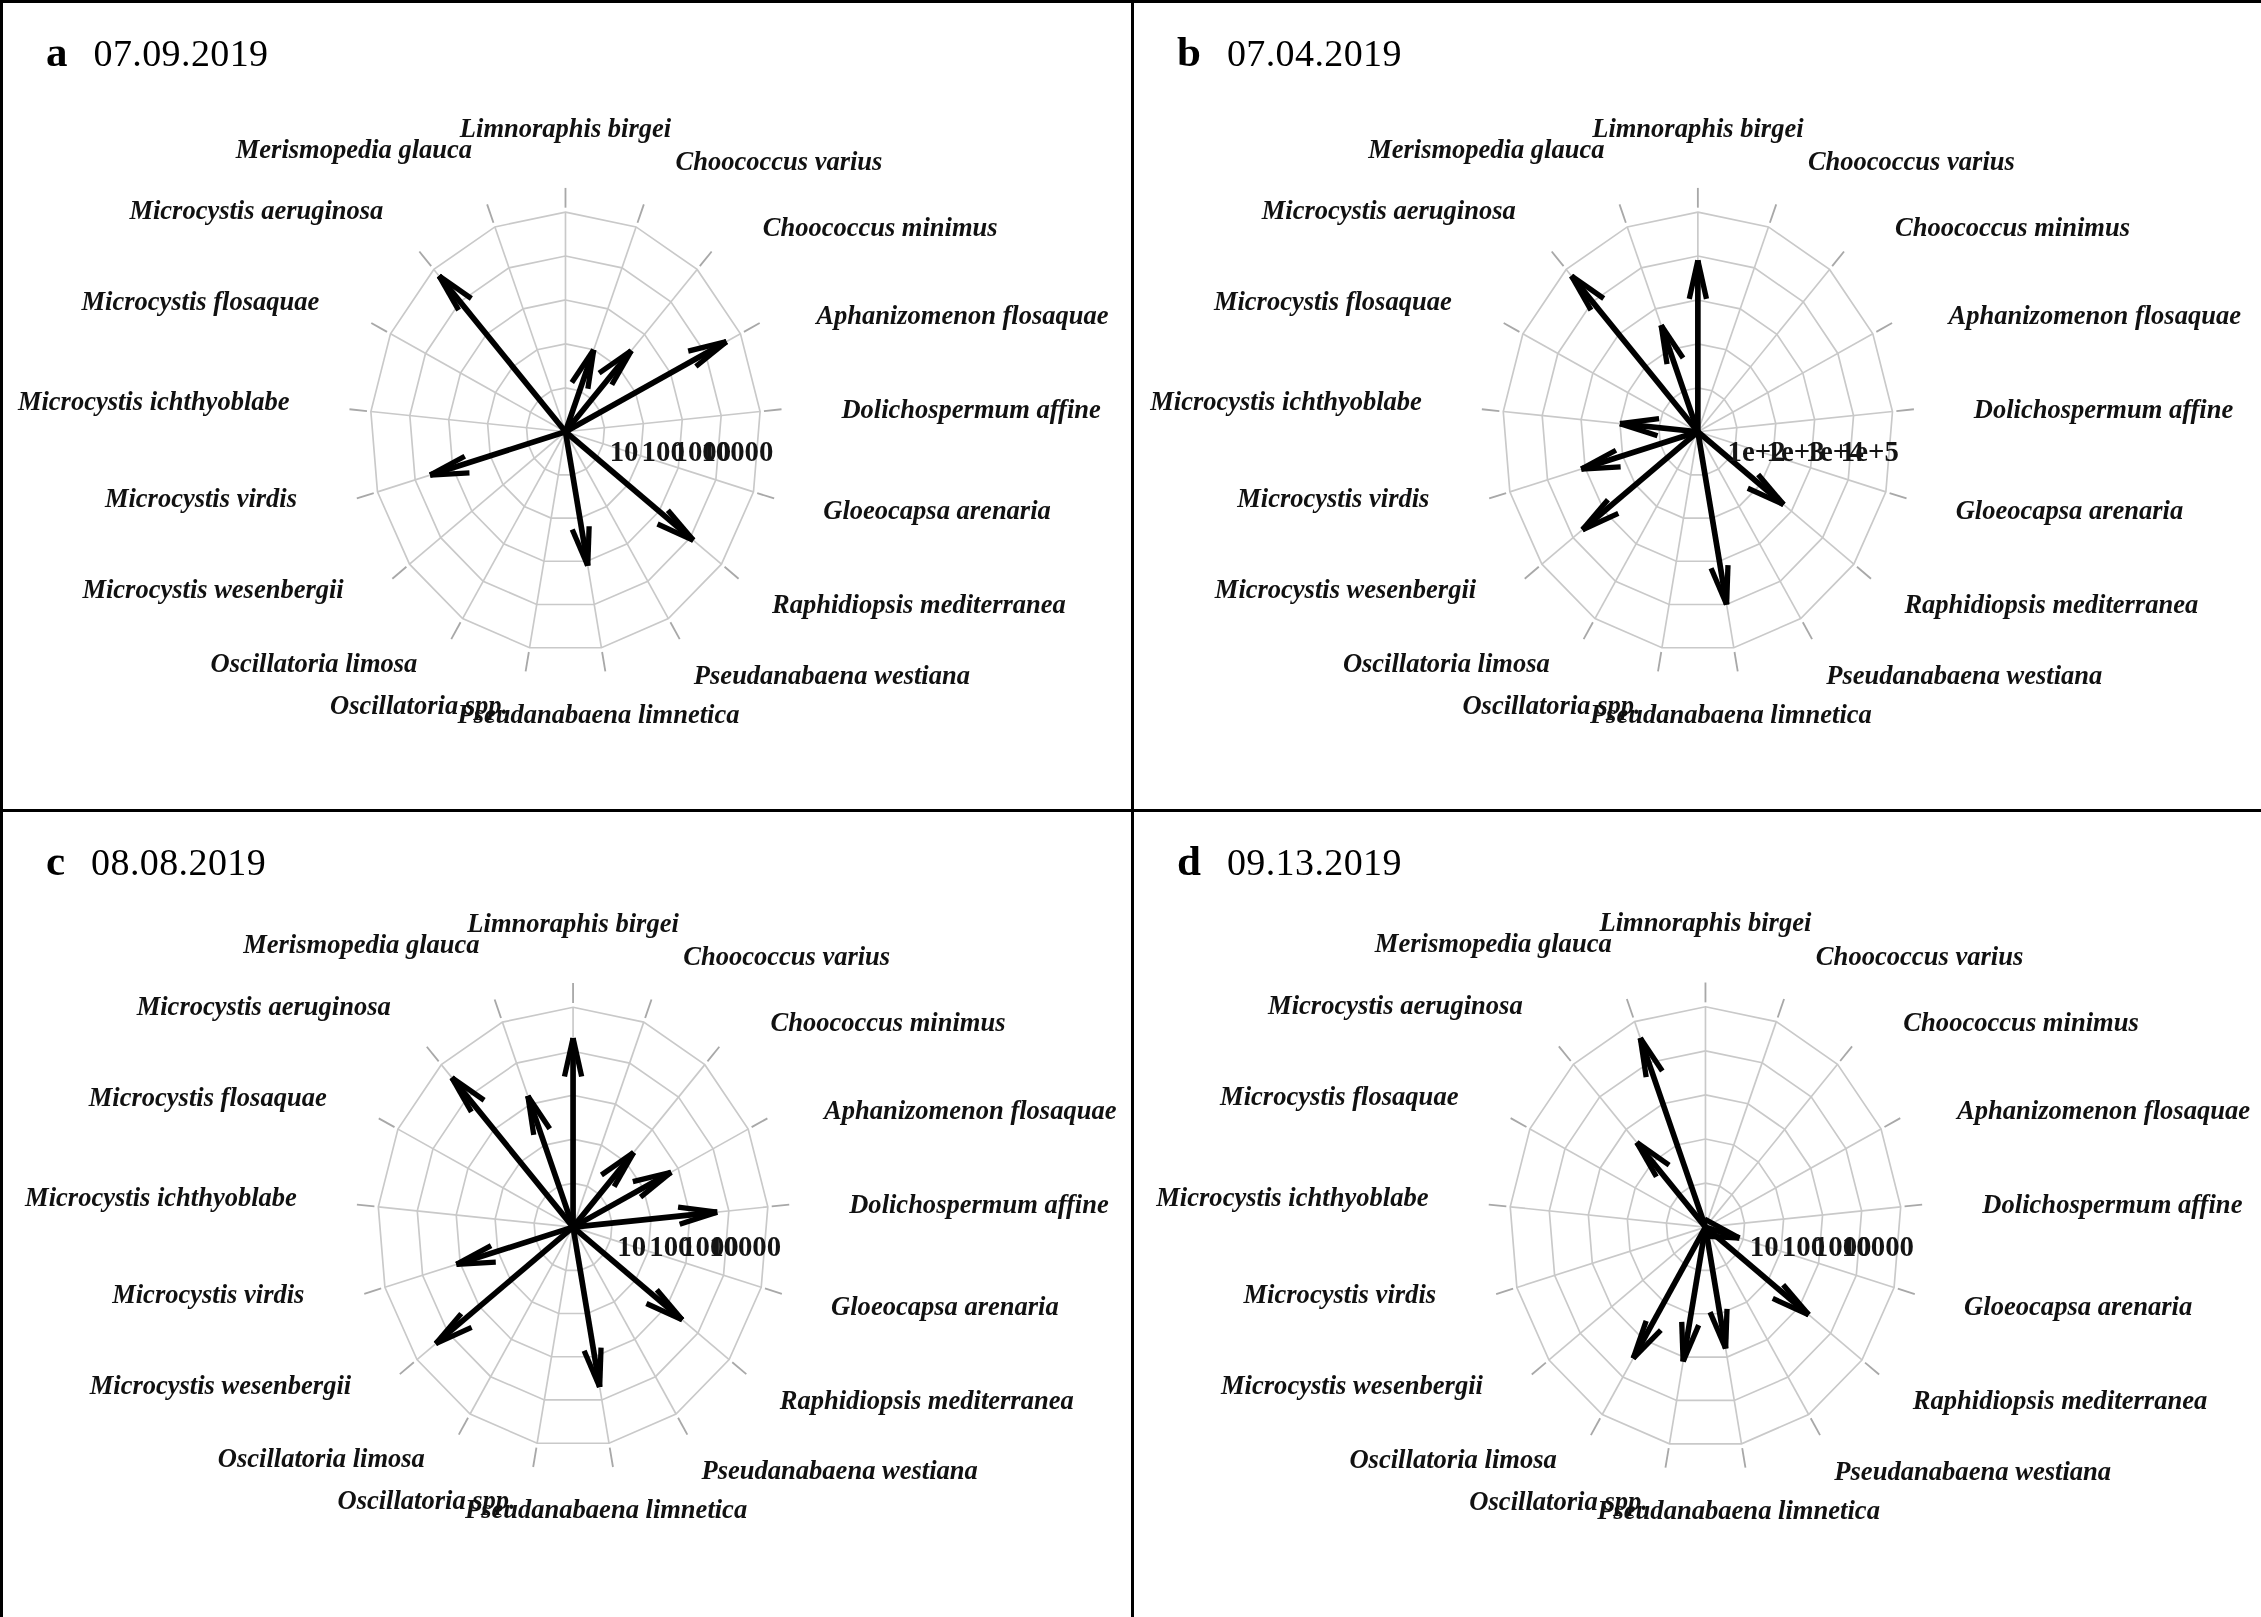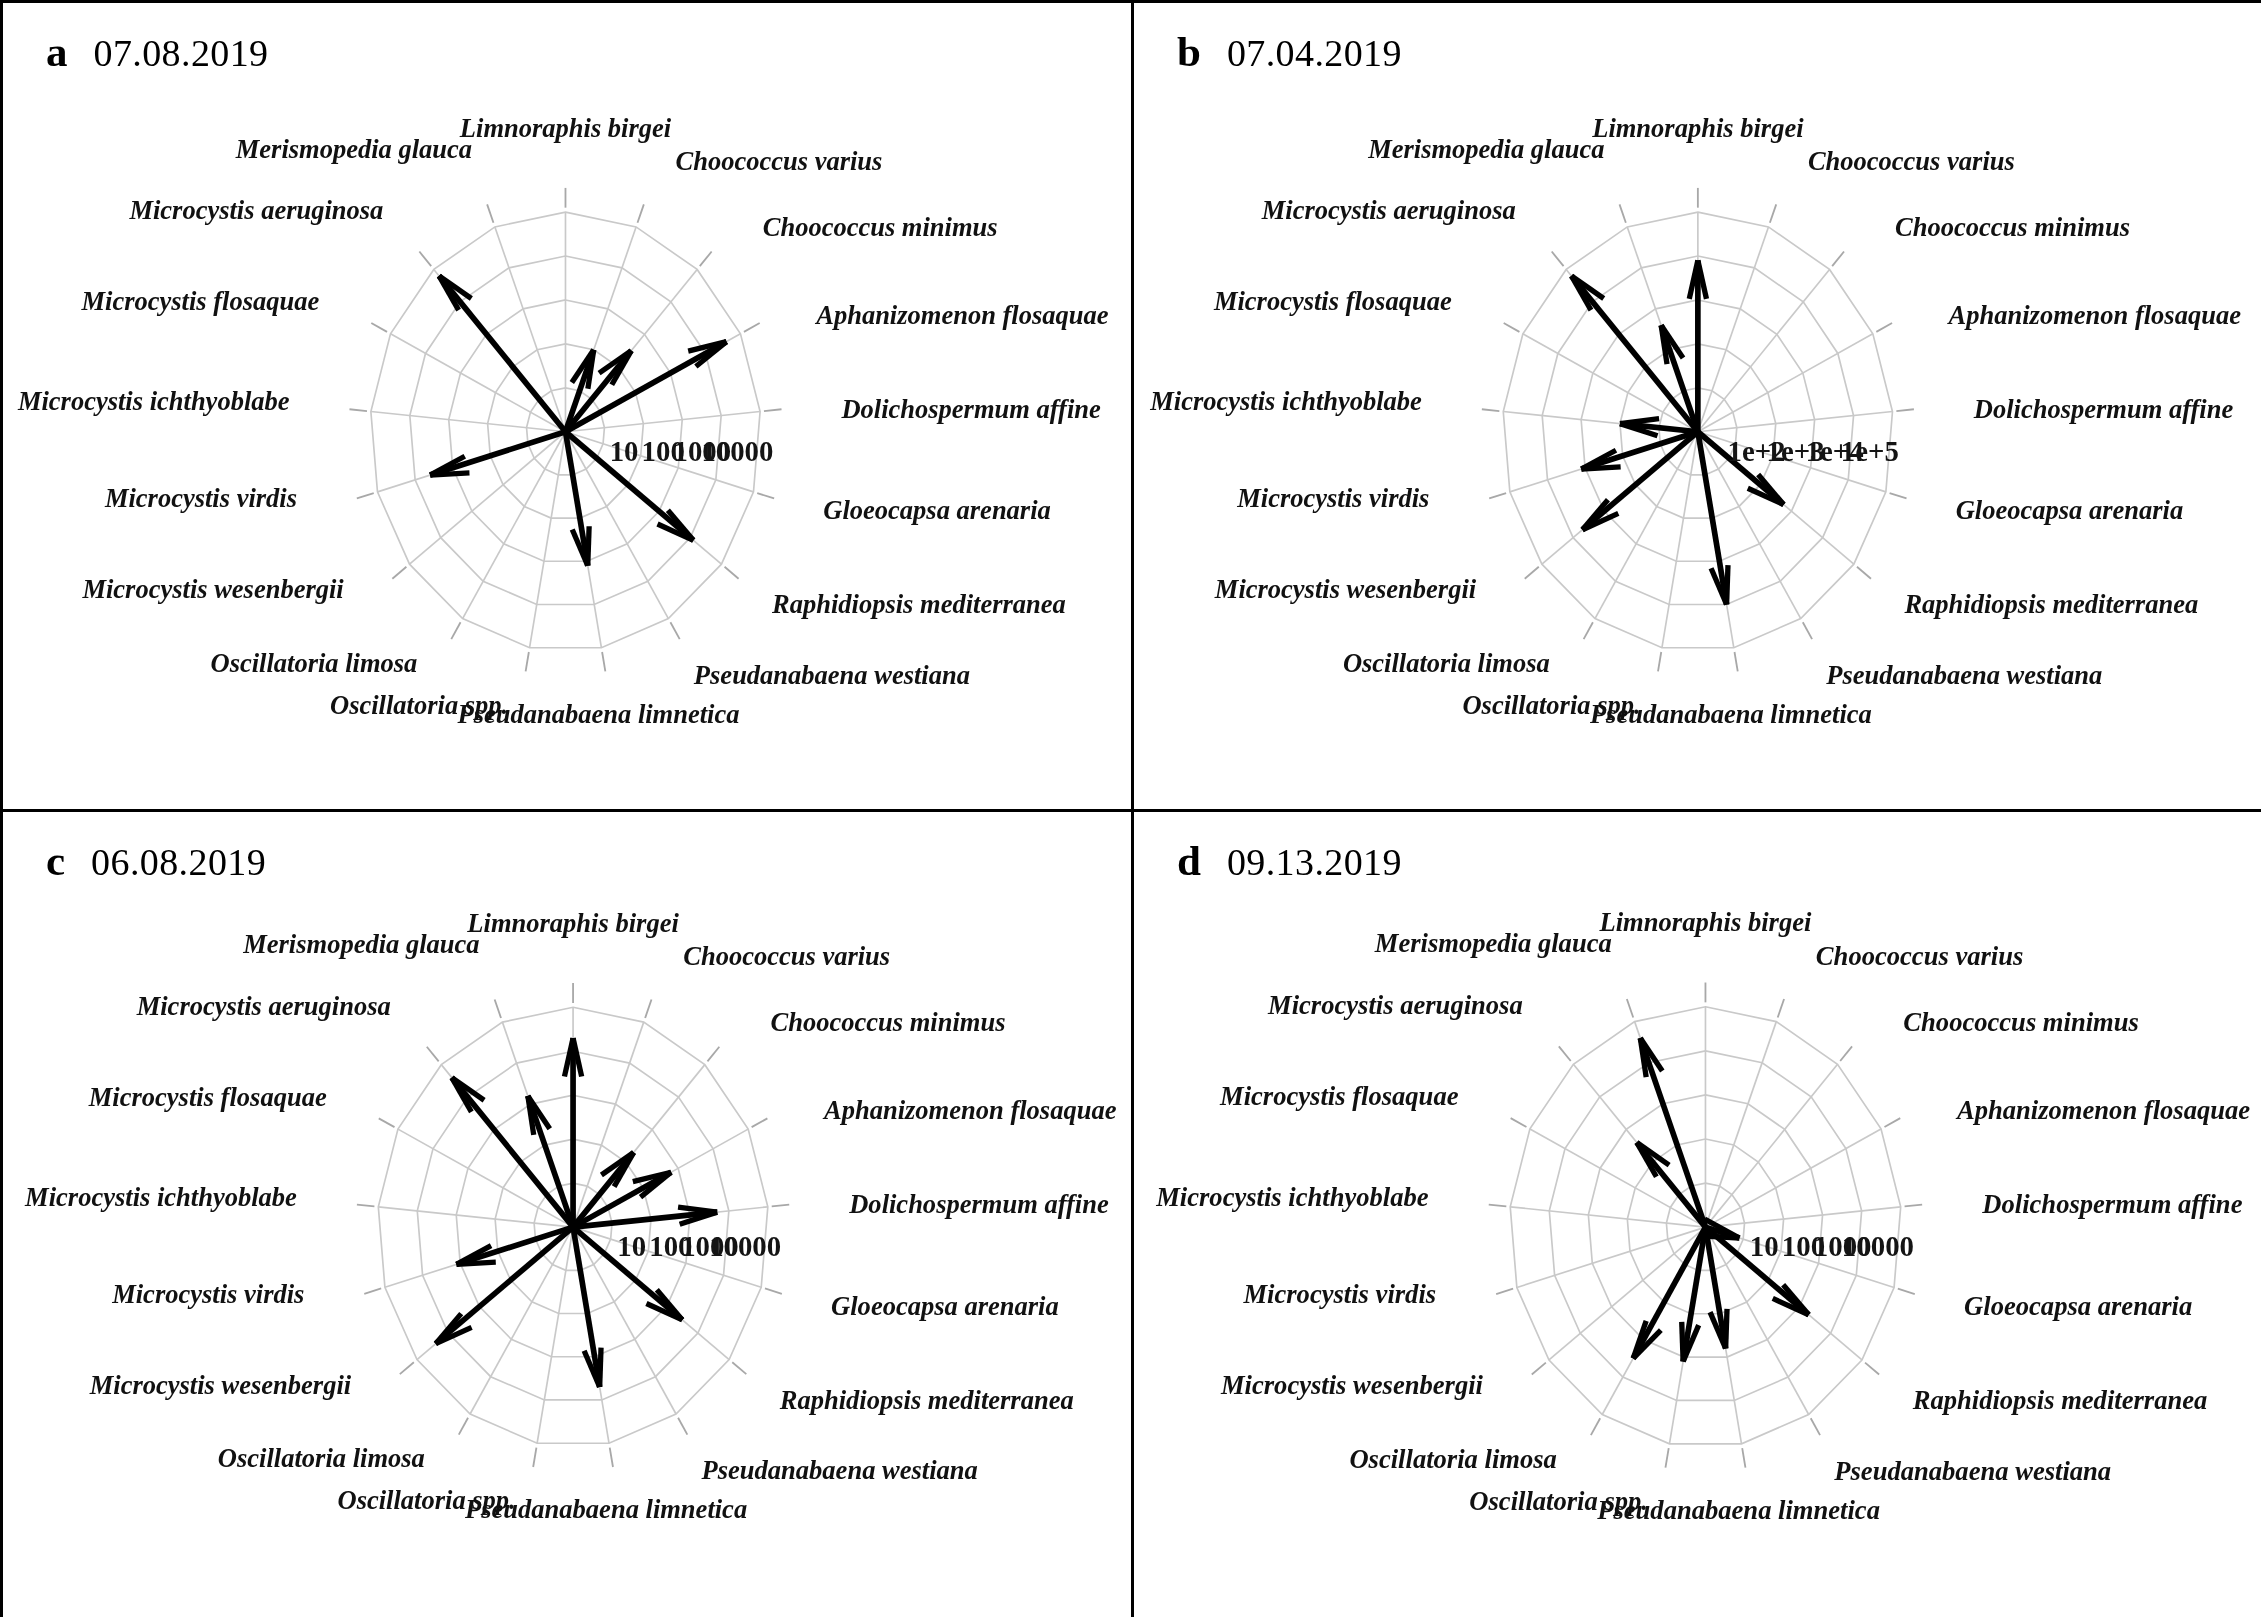--- a/index.html
+++ b/index.html
@@ -75,21 +75,21 @@
   .vector-head{ stroke:#000; stroke-width:7.0; fill:none; stroke-linecap:butt; stroke-linejoin:miter;}
 </style>
 </head>
 <body>
 
 <div id="figure">
 
   <div class="panel" id="panel-a">
     <div class="panel-header">
       <span class="panel-letter">a</span>
-      <span class="panel-date">07.08.2019</span>
+      <span class="panel-date">07.09.2019</span>
     </div>
     <svg class="plot-svg" id="svg-a" viewBox="0 0 1488 1064">
         <g>
           <path d="M742.0 508.0 L760.6 511.9 L776.8 523.1 L788.2 540.1 L793.4 560.6 L791.6 581.9 L783.2 601.0 L769.2 615.3 L751.5 623.0 L732.5 623.0 L714.8 615.3 L700.8 601.0 L692.4 581.9 L690.6 560.6 L695.8 540.1 L707.2 523.1 L723.4 511.9 Z" class="grid-web"></path>
           <path d="M742.0 450.0 L779.3 457.8 L811.5 480.3 L834.4 514.3 L844.8 555.3 L841.3 597.7 L824.4 635.9 L796.3 664.6 L761.0 680.0 L723.0 680.0 L687.7 664.6 L659.6 635.9 L642.7 597.7 L639.2 555.3 L649.6 514.3 L672.5 480.3 L704.7 457.8 Z" class="grid-web"></path>
           <path d="M742.0 392.0 L797.9 403.7 L846.3 437.4 L880.6 488.4 L896.1 549.9 L890.9 613.6 L865.5 670.9 L823.5 713.9 L770.4 737.0 L713.6 737.0 L660.5 713.9 L618.5 670.9 L593.1 613.6 L587.9 549.9 L603.4 488.4 L637.7 437.4 L686.1 403.7 Z" class="grid-web"></path>
           <path d="M742.0 334.0 L816.6 349.7 L881.1 394.5 L926.8 462.6 L947.5 544.6 L940.5 629.5 L906.7 705.8 L850.7 763.3 L779.9 794.0 L704.1 794.0 L633.3 763.3 L577.3 705.8 L543.5 629.5 L536.5 544.6 L557.2 462.6 L602.9 394.5 L667.4 349.7 Z" class="grid-web"></path>
           <path d="M742.0 276.0 L835.2 295.6 L915.8 351.7 L973.0 436.7 L998.9 539.2 L990.2 645.4 L947.9 740.8 L877.8 812.6 L789.4 851.1 L694.6 851.1 L606.2 812.6 L536.1 740.8 L493.8 645.4 L485.1 539.2 L511.0 436.7 L568.2 351.7 L648.8 295.6 Z" class="grid-web"></path>
         </g>
         <g>
@@ -278,21 +278,21 @@
           <text x="871.0" y="604" text-anchor="middle" class="tick-label">1e+3</text>
           <text x="922.6" y="604" text-anchor="middle" class="tick-label">1e+4</text>
           <text x="969.0" y="604" text-anchor="middle" class="tick-label">1e+5</text>
         </g>
       </svg>
   </div>
 
   <div class="panel" id="panel-c">
     <div class="panel-header">
       <span class="panel-letter">c</span>
-      <span class="panel-date">06.08.2019</span>
+      <span class="panel-date">08.08.2019</span>
     </div>
     <svg class="plot-svg" id="svg-c" viewBox="0 0 1488 1064">
         <g>
           <path d="M752.0 488.0 L770.6 491.9 L786.8 503.1 L798.2 520.1 L803.4 540.6 L801.6 561.9 L793.2 581.0 L779.2 595.3 L761.5 603.0 L742.5 603.0 L724.8 595.3 L710.8 581.0 L702.4 561.9 L700.6 540.6 L705.8 520.1 L717.2 503.1 L733.4 491.9 Z" class="grid-web"></path>
           <path d="M752.0 430.0 L789.3 437.8 L821.5 460.3 L844.4 494.3 L854.8 535.3 L851.3 577.7 L834.4 615.9 L806.3 644.6 L771.0 660.0 L733.0 660.0 L697.7 644.6 L669.6 615.9 L652.7 577.7 L649.2 535.3 L659.6 494.3 L682.5 460.3 L714.7 437.8 Z" class="grid-web"></path>
           <path d="M752.0 372.0 L807.9 383.7 L856.3 417.4 L890.6 468.4 L906.1 529.9 L900.9 593.6 L875.5 650.9 L833.5 693.9 L780.4 717.0 L723.6 717.0 L670.5 693.9 L628.5 650.9 L603.1 593.6 L597.9 529.9 L613.4 468.4 L647.7 417.4 L696.1 383.7 Z" class="grid-web"></path>
           <path d="M752.0 314.0 L826.6 329.7 L891.1 374.5 L936.8 442.6 L957.5 524.6 L950.5 609.5 L916.7 685.8 L860.7 743.3 L789.9 774.0 L714.1 774.0 L643.3 743.3 L587.3 685.8 L553.5 609.5 L546.5 524.6 L567.2 442.6 L612.9 374.5 L677.4 329.7 Z" class="grid-web"></path>
           <path d="M752.0 256.0 L845.2 275.6 L925.8 331.7 L983.0 416.7 L1008.9 519.2 L1000.2 625.4 L957.9 720.8 L887.8 792.6 L799.4 831.1 L704.6 831.1 L616.2 792.6 L546.1 720.8 L503.8 625.4 L495.1 519.2 L521.0 416.7 L578.2 331.7 L658.8 275.6 Z" class="grid-web"></path>
         </g>
         <g>

